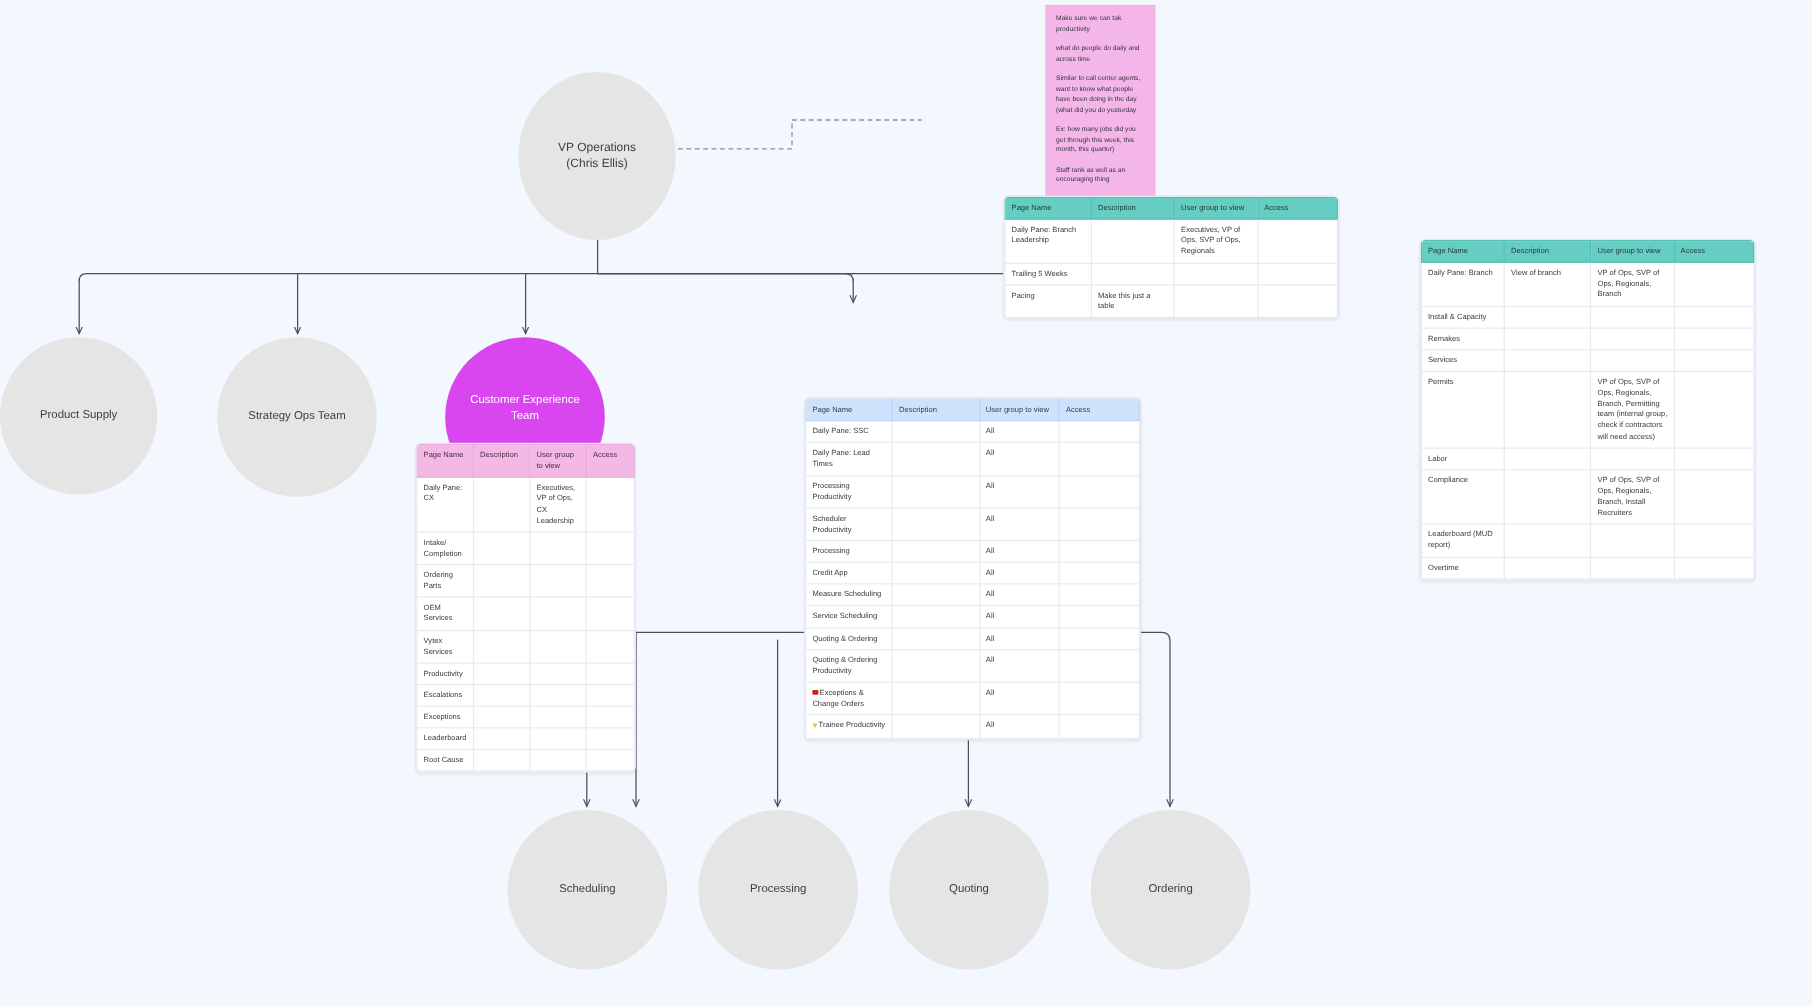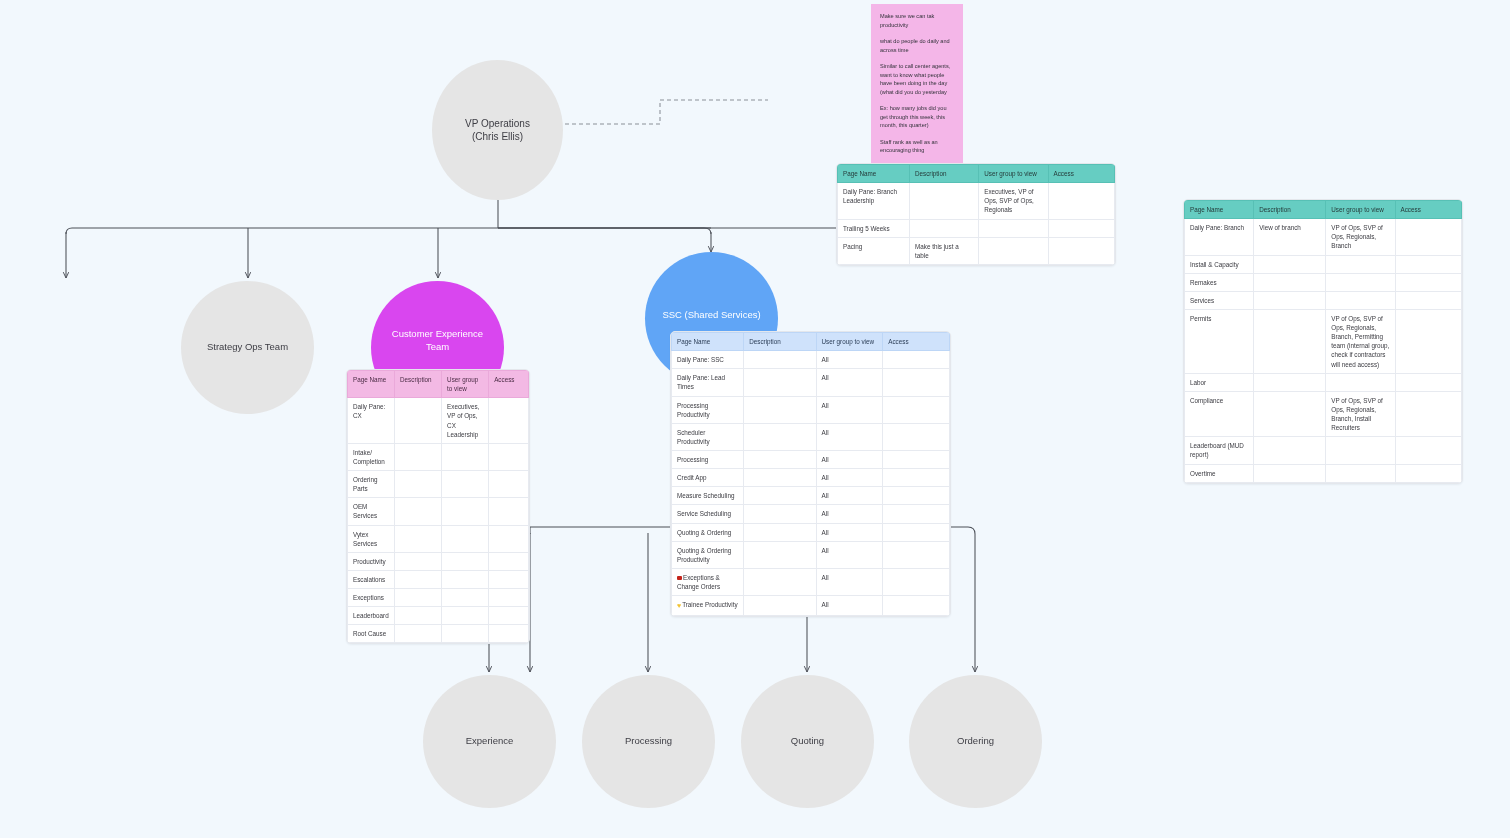--- a/index.html
+++ b/index.html
@@ -109,38 +109,38 @@
 
   <div class="node lavender" style="left:432px; top:60px; width:131px; height:140px; font-size:10px;">
     <span class="lbl">
       <span>VP Operations</span><br>
       <span>(Chris Ellis)</span>
     </span>
   </div>
 
 
 
+  <div class="node lavender" style="left:0px; top:281px; width:131px; height:131px; font-size:9.5px;">
+    <span class="lbl">Product Supply</span>
+  </div>
 
   <div class="node lavender" style="left:181px; top:281px; width:133px; height:133px; font-size:9.5px;">
     <span class="lbl">Strategy Ops Team</span>
   </div>
 
   <div class="node magenta" style="left:371px; top:281px; width:133px; height:133px; font-size:9.5px;">
     <span class="lbl" style="margin-top:-14px;">
       <span>Customer Experience</span><br>
       <span>Team</span>
     </span>
   </div>
 
-  <div class="node blue" style="left:645px; top:252px; width:133px; height:133px; font-size:9.5px;">
-    <span class="lbl" style="margin-top:-6px;">SSC (Shared Services)</span>
-  </div>
 
   <div class="node lavender" style="left:423px; top:675px; width:133px; height:133px; font-size:9.5px;">
-    <span class="lbl">Experience</span>
+    <span class="lbl">Scheduling</span>
   </div>
   <div class="node lavender" style="left:582px; top:675px; width:133px; height:133px; font-size:9.5px;">
     <span class="lbl">Processing</span>
   </div>
   <div class="node lavender" style="left:741px; top:675px; width:133px; height:133px; font-size:9.5px;">
     <span class="lbl">Quoting</span>
   </div>
   <div class="node lavender" style="left:909px; top:675px; width:133px; height:133px; font-size:9.5px;">
     <span class="lbl">Ordering</span>
   </div>

